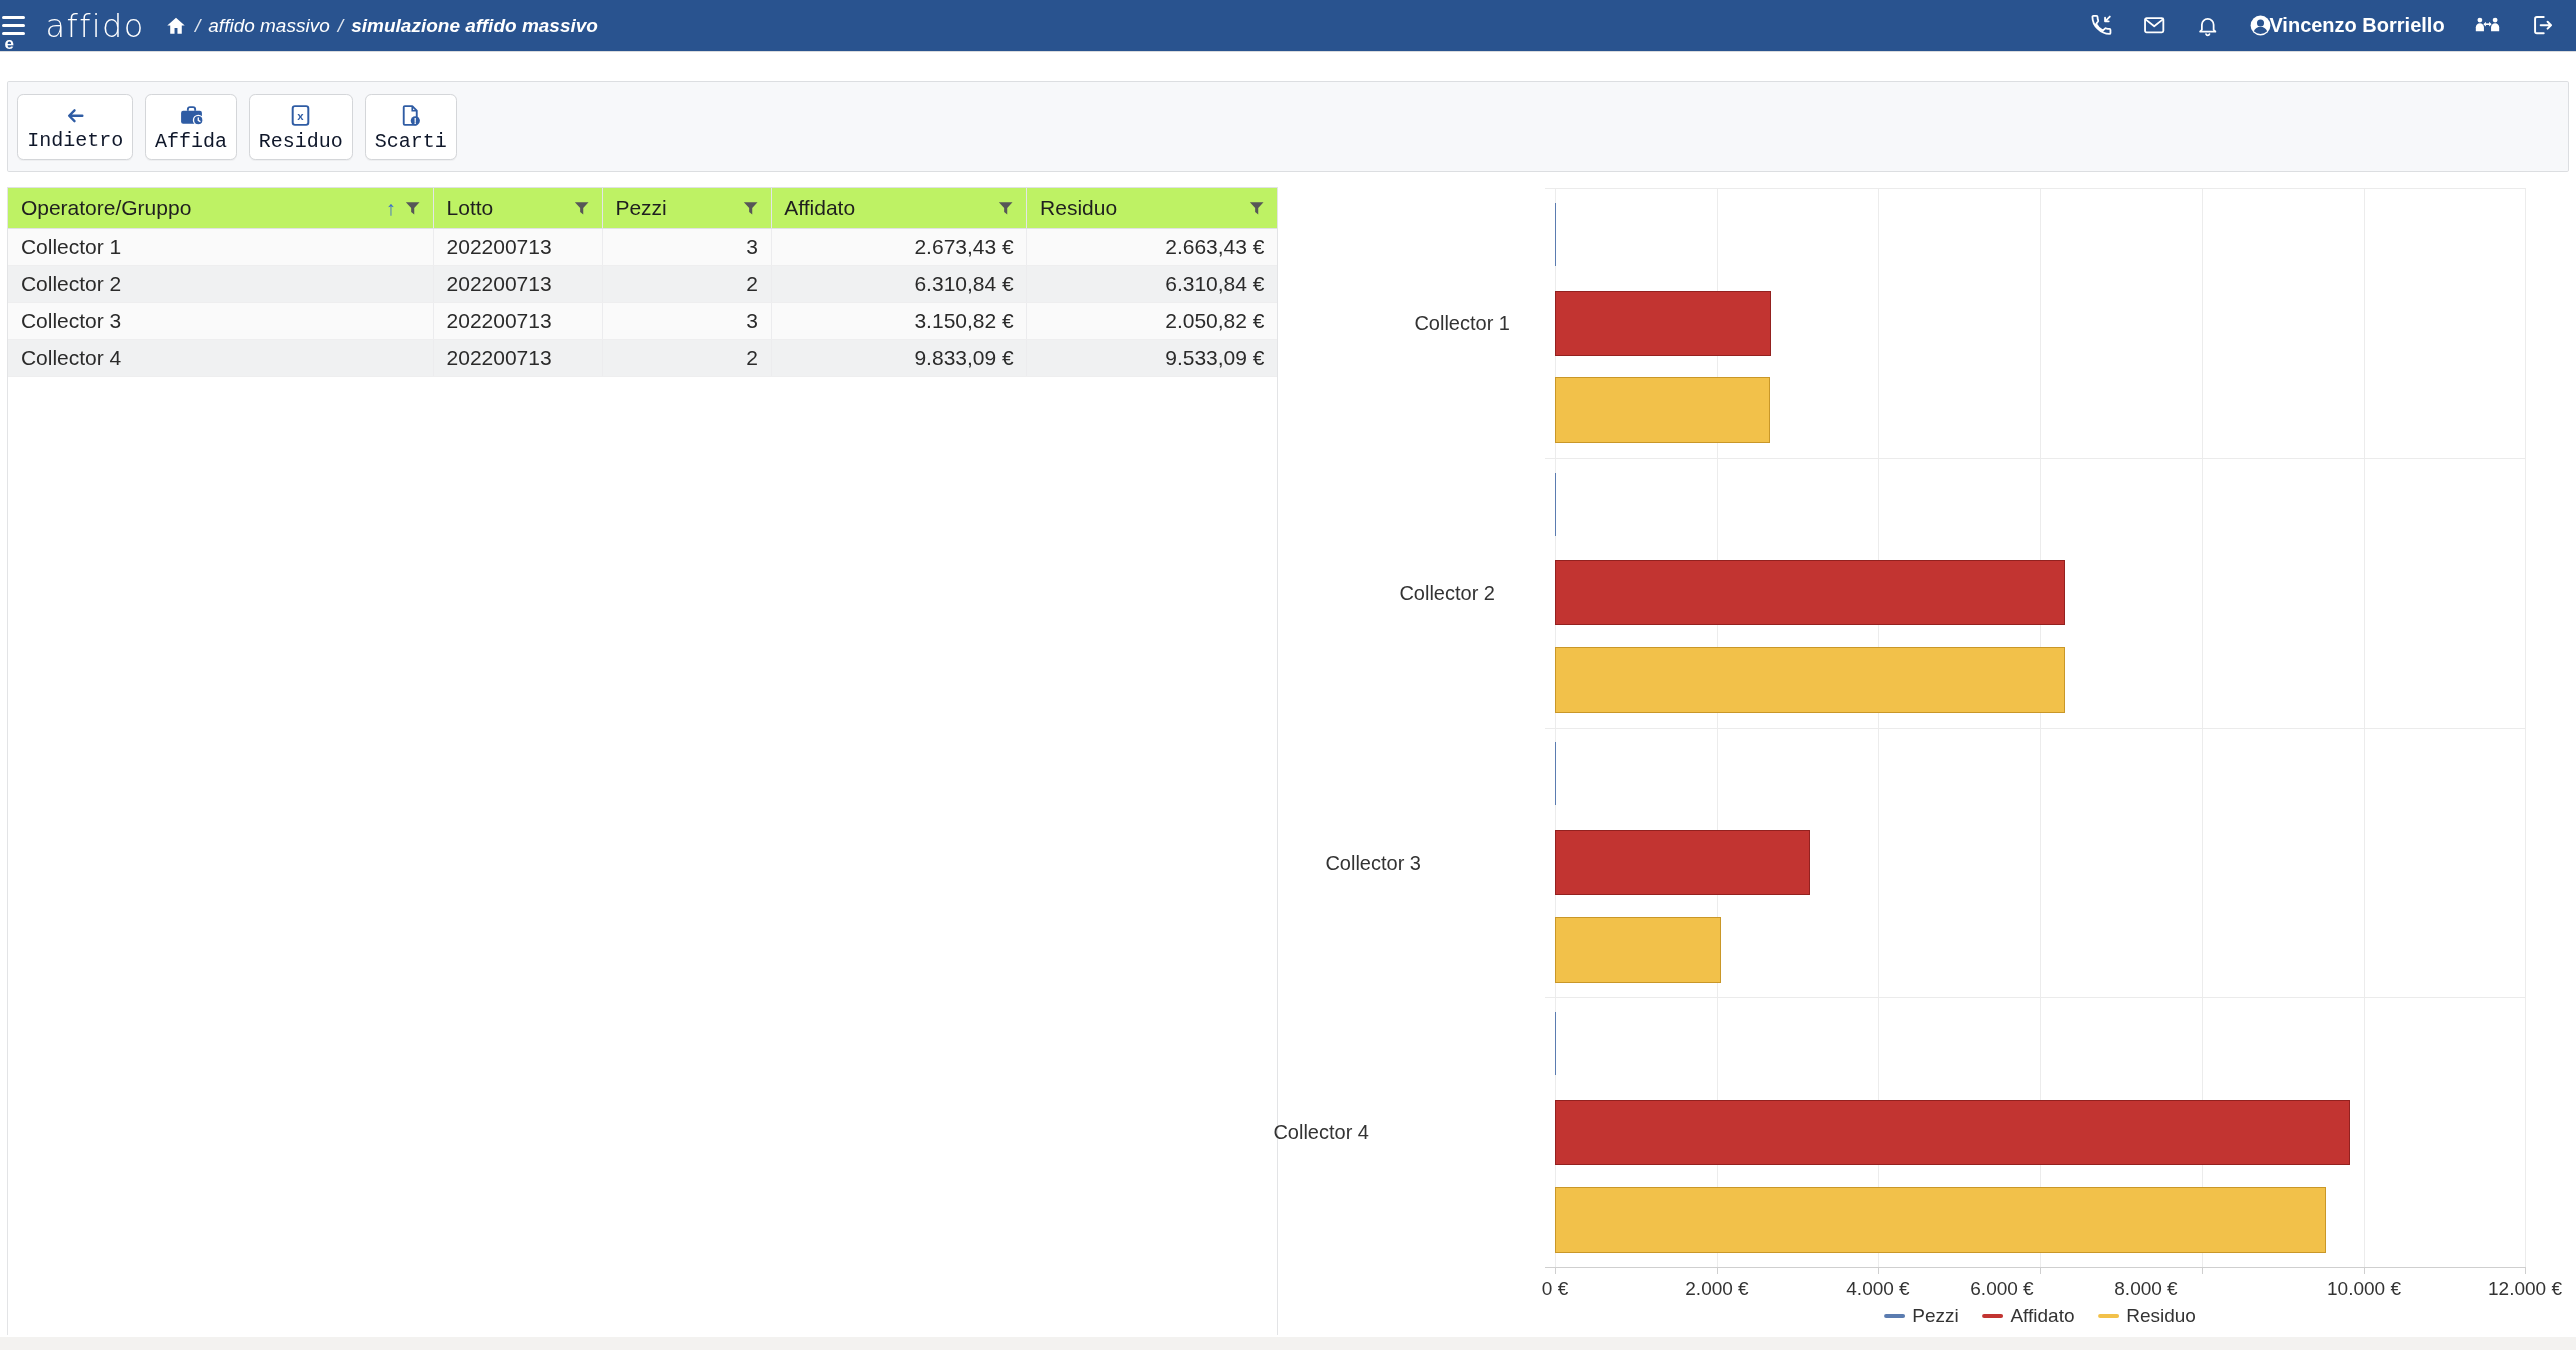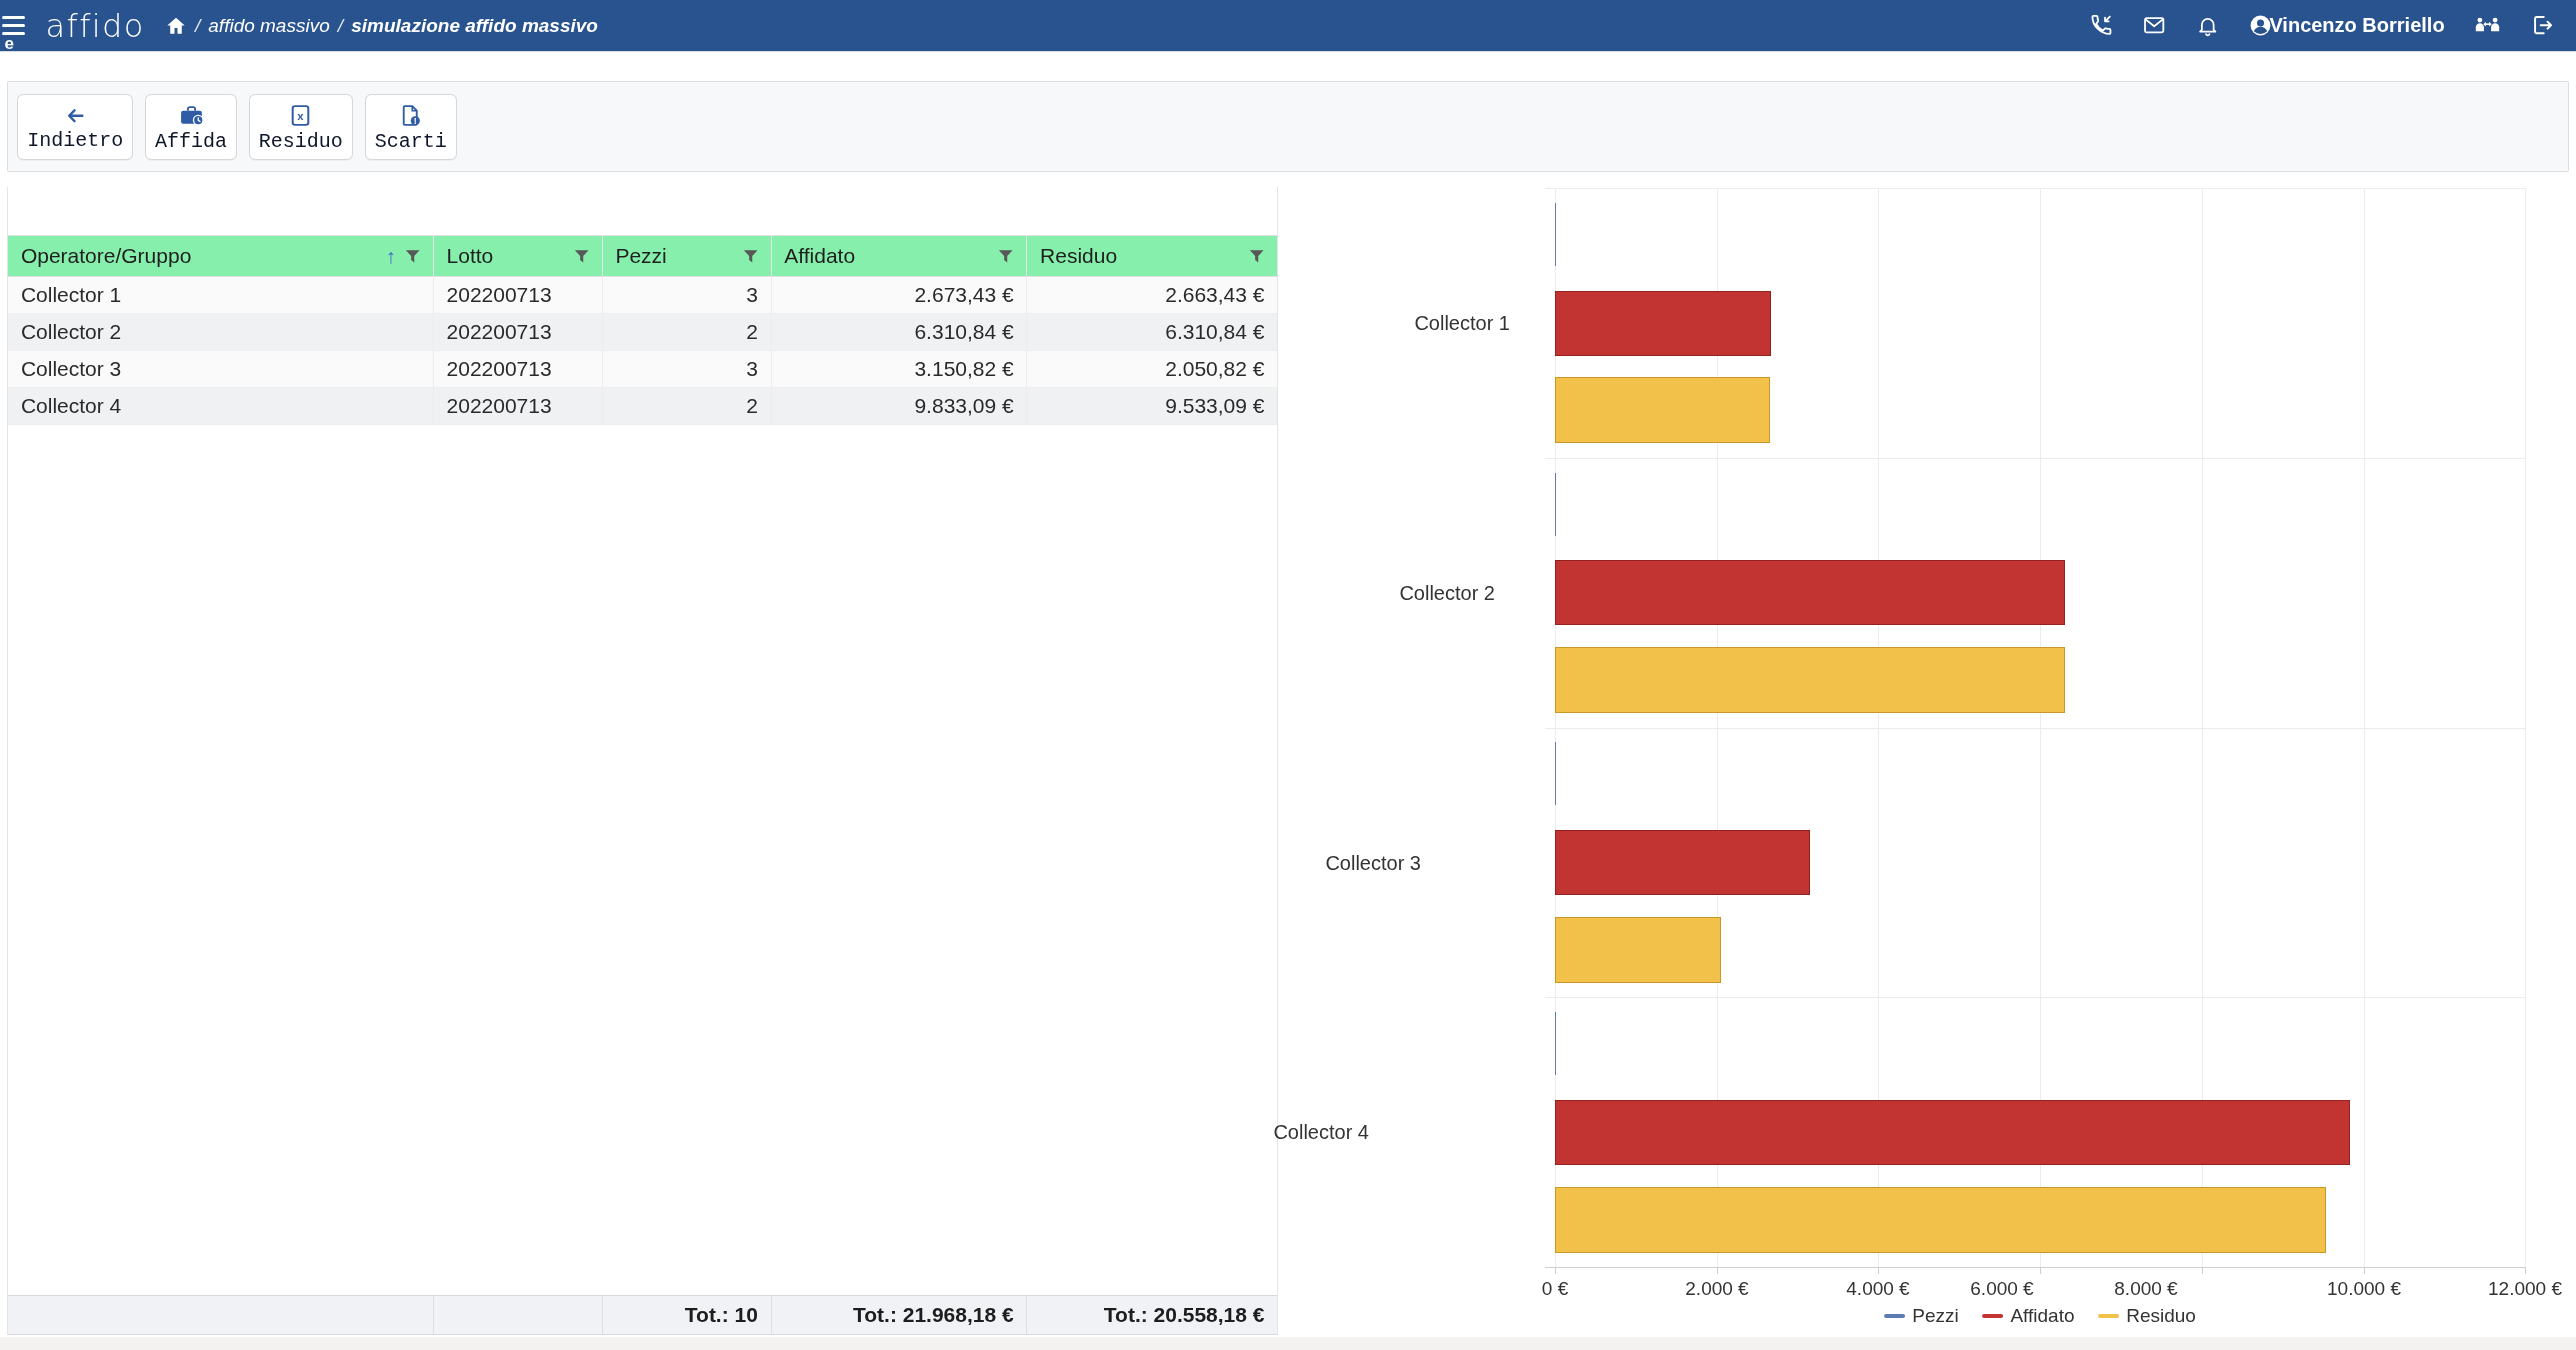--- a/index.html
+++ b/index.html
@@ -31,21 +31,21 @@
   .tbtn svg { display:block; }
 
   
   .main { position:absolute; left:0; top:172px; width:2576px; height:1165px; background:#fff; }
   .bottom-strip { position:absolute; left:0; top:1337px; width:2576px; height:13.6px; background:#f3f2f0; }
 
   
   .table-panel { position:absolute; left:7.2px; top:15.4px; width:1271px; height:1148px;
                  border-left:0.9px solid #e3e4e6; border-right:0.9px solid #e3e4e6; }
   .trow { display:flex; width:100%; }
-  .thead { height:42px; background:#86efac; border-top:0.9px solid #e0e1e4; border-bottom:0.9px solid #e0e1e4;margin-top:48px; }
+  .thead { height:42px; background:#bef264; border-top:0.9px solid #e0e1e4; border-bottom:0.9px solid #e0e1e4; }
   .cell { height:100%; display:flex; align-items:center; padding:0 12.7px; font-size:21px; overflow:hidden; white-space:nowrap; }
   .c0 { width:426px; } .c1 { width:169px; } .c2 { width:169px; } .c3 { width:256px; } .c4 { width:250px; }
   .thead .cell { border-right:0.9px solid #e4e5e8; color:#1f1f1f; }
   .thead .cell:last-child { border-right:none; }
   .hflex { flex:1; display:flex; align-items:center; justify-content:space-between; }
   .hicons { display:flex; align-items:center; gap:9px; }
   .sort-arrow { color:#3d6ec9; font-size:20px; line-height:1; cursor:pointer; }
   .funnel { cursor:pointer; }
   .tbody .trow { height:37px; border-bottom:0.9px solid #eeeeef; cursor:pointer; }
   .tbody .trow:nth-child(odd)  { background:#fafafa; }
@@ -266,27 +266,20 @@
           <div class="cell c4 num">2.050,82 €</div>
         </div>
         <div class="trow">
           <div class="cell c0">Collector 4</div>
           <div class="cell c1">202200713</div>
           <div class="cell c2 num">2</div>
           <div class="cell c3 num">9.833,09 €</div>
           <div class="cell c4 num">9.533,09 €</div>
         </div>
       </div>
-    <div class="tfoot">
-      <div class="cell c0"></div>
-      <div class="cell c1"></div>
-      <div class="cell c2 num">Tot.: 10</div>
-      <div class="cell c3 num">Tot.: 21.968,18 €</div>
-      <div class="cell c4 num">Tot.: 20.558,18 €</div>
-    </div>
   </div>
 
   <div class="chart" id="chart">
       <div class="gridline-v" style="left:277px;top:16.3px;height:1079px;"></div>
       <div class="tickmark" style="left:277px;top:1095px;"></div>
       <div class="xtick-label" style="left:277px;top:1106px;">0 €</div>
       <div class="gridline-v" style="left:439px;top:16.3px;height:1079px;"></div>
       <div class="tickmark" style="left:439px;top:1095px;"></div>
       <div class="xtick-label" style="left:439px;top:1106px;">2.000 €</div>
       <div class="gridline-v" style="left:600px;top:16.3px;height:1079px;"></div>

